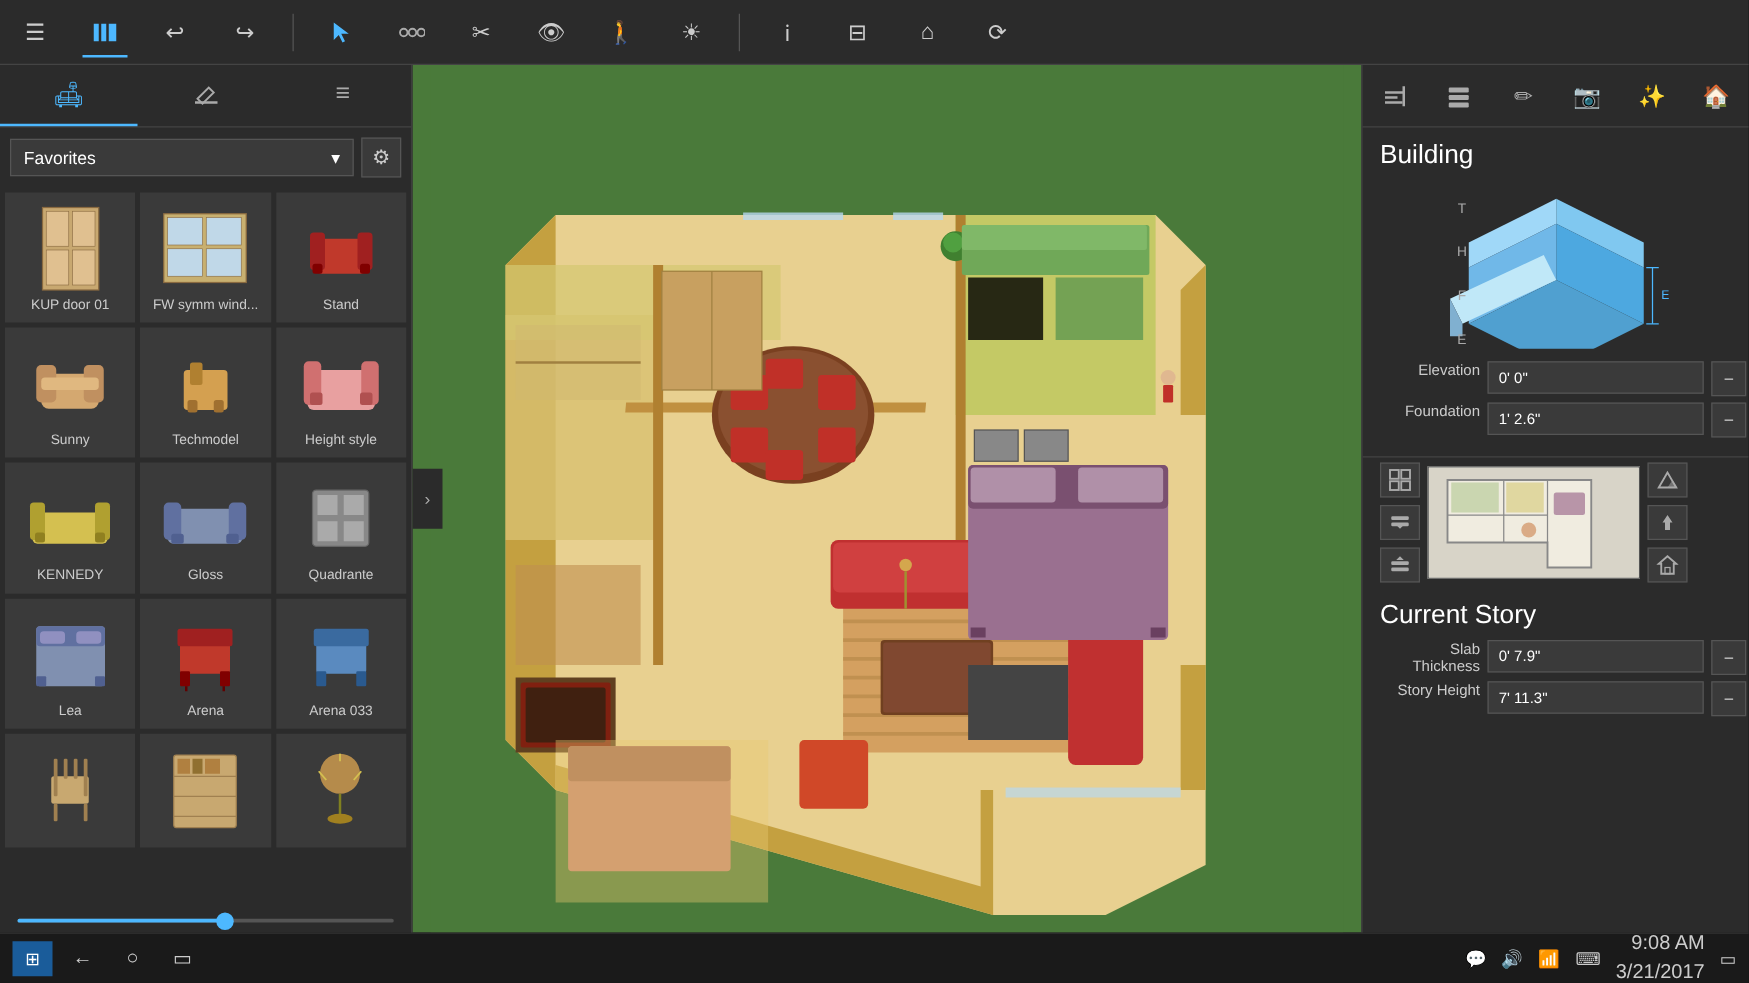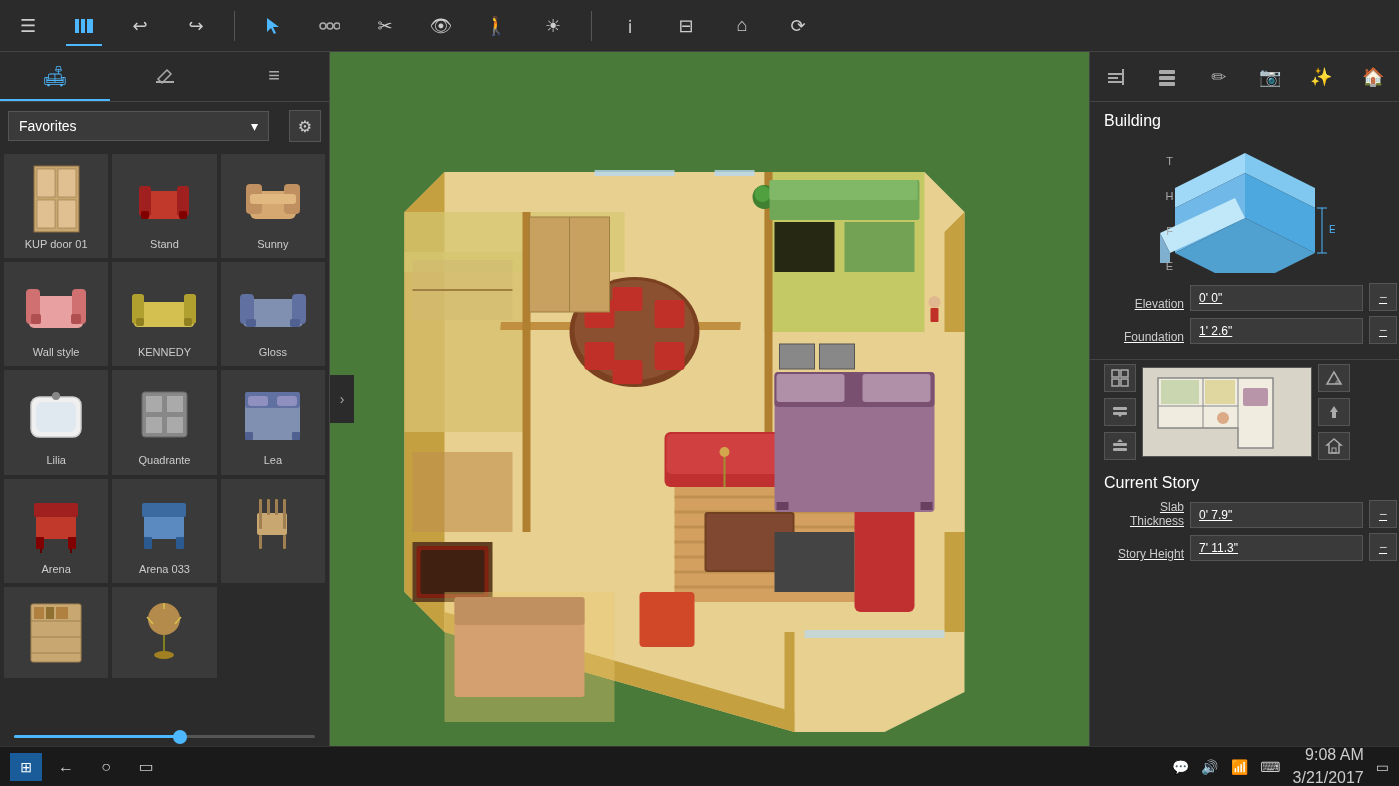--- a/index.html
+++ b/index.html
@@ -85,21 +85,21 @@
     .left-tab.active {
       color: #4db8ff;
       border-bottom: 2px solid #4db8ff;
     }
 
     
     .favorites-row {
       display: flex;
       align-items: center;
       padding: 8px;
-      gap: 20px;
+      gap: 6px;
     }
     .favorites-dropdown {
       flex: 1;
       background: #3a3a3a;
       border: 1px solid #555;
       color: #fff;
       padding: 6px 10px;
       display: flex;
       align-items: center;
       justify-content: space-between;
@@ -253,21 +253,21 @@
       color: #aaa;
       font-size: 18px;
     }
 
     
     .building-section {
       padding: 10px 14px;
       border-bottom: 1px solid #444;
     }
     .section-title {
-      font-size: 16px;
+      font-size: 21px;
       font-weight: 500;
       color: #fff;
       margin-bottom: 8px;
     }
 
     
     .building-preview {
       display: flex;
       justify-content: center;
       align-items: center;
@@ -286,24 +286,23 @@
       align-items: center;
     }
     .axis-label {
       font-size: 11px;
       color: #aaa;
     }
 
     
     .value-row {
       display: flex;
-      align-items: flex-end;
+      align-items: flex-start;
       margin: 5px 0;
       gap: 6px;
-      text-decoration: underline;
     }
     .value-label {
       font-size: 12px;
       color: #ccc;
       width: 80px;
       text-align: right;
       flex-shrink: 0;
     }
     .value-input {
       flex: 1;
@@ -487,20 +486,32 @@
             <rect x="5" y="2" width="45" height="66" fill="#c8a870" stroke="#8a6a40" stroke-width="1"></rect>
             <rect x="8" y="5" width="18" height="28" fill="#e0c090" stroke="#8a6a40" stroke-width="0.5"></rect>
             <rect x="8" y="36" width="18" height="28" fill="#e0c090" stroke="#8a6a40" stroke-width="0.5"></rect>
             <rect x="29" y="5" width="18" height="28" fill="#e0c090" stroke="#8a6a40" stroke-width="0.5"></rect>
             <rect x="29" y="36" width="18" height="28" fill="#e0c090" stroke="#8a6a40" stroke-width="0.5"></rect>
           </svg>
         </div>
         <div class="item-label">KUP door 01</div>
       </div>
 
+      <div class="grid-item">
+        <div class="item-preview">
+          <svg width="70" height="65" viewBox="0 0 70 65">
+            <rect x="2" y="5" width="66" height="55" fill="#c8b070" stroke="#8a6a40" stroke-width="1"></rect>
+            <rect x="5" y="8" width="28" height="22" fill="#c0d8e8" stroke="#8a6a40" stroke-width="0.5"></rect>
+            <rect x="5" y="33" width="28" height="22" fill="#c0d8e8" stroke="#8a6a40" stroke-width="0.5"></rect>
+            <rect x="36" y="8" width="28" height="22" fill="#c0d8e8" stroke="#8a6a40" stroke-width="0.5"></rect>
+            <rect x="36" y="33" width="28" height="22" fill="#c0d8e8" stroke="#8a6a40" stroke-width="0.5"></rect>
+          </svg>
+        </div>
+        <div class="item-label">FW symm wind...</div>
+      </div>
 
 
 
       <div class="grid-item">
         <div class="item-preview">
           <svg width="70" height="65" viewBox="0 0 70 65">
             <rect x="15" y="25" width="40" height="28" rx="4" fill="#c0392b"></rect>
             <rect x="10" y="20" width="12" height="30" rx="3" fill="#a02020"></rect>
             <rect x="48" y="20" width="12" height="30" rx="3" fill="#a02020"></rect>
             <rect x="12" y="45" width="8" height="8" rx="2" fill="#800000"></rect>
@@ -515,32 +526,43 @@
           <svg width="70" height="65" viewBox="0 0 70 65">
             <rect x="12" y="25" width="46" height="28" rx="6" fill="#d4a870"></rect>
             <rect x="8" y="18" width="16" height="30" rx="4" fill="#c09060"></rect>
             <rect x="46" y="18" width="16" height="30" rx="4" fill="#c09060"></rect>
             <rect x="12" y="28" width="46" height="10" rx="3" fill="#e0b880"></rect>
           </svg>
         </div>
         <div class="item-label">Sunny</div>
       </div>
 
+      <div class="grid-item">
+        <div class="item-preview">
+          <svg width="65" height="65" viewBox="0 0 65 65">
+            <rect x="15" y="22" width="35" height="32" rx="3" fill="#d4a050"></rect>
+            <rect x="20" y="16" width="10" height="18" rx="2" fill="#b08030"></rect>
+            <rect x="18" y="46" width="8" height="10" rx="2" fill="#a07030"></rect>
+            <rect x="39" y="46" width="8" height="10" rx="2" fill="#a07030"></rect>
+          </svg>
+        </div>
+        <div class="item-label">Techmodel</div>
+      </div>
 
       <div class="grid-item">
         <div class="item-preview">
           <svg width="70" height="65" viewBox="0 0 70 65">
             <rect x="8" y="22" width="54" height="32" rx="5" fill="#e8a0a0"></rect>
             <rect x="5" y="15" width="14" height="35" rx="4" fill="#d07070"></rect>
             <rect x="51" y="15" width="14" height="35" rx="4" fill="#d07070"></rect>
             <rect x="10" y="40" width="10" height="10" rx="2" fill="#b05050"></rect>
             <rect x="50" y="40" width="10" height="10" rx="2" fill="#b05050"></rect>
           </svg>
         </div>
-        <div class="item-label">Wall style</div>
+        <div class="item-label">Height style</div>
       </div>
 
       <div class="grid-item">
         <div class="item-preview">
           <svg width="70" height="65" viewBox="0 0 70 65">
             <rect x="5" y="28" width="60" height="25" rx="4" fill="#d4c050"></rect>
             <rect x="3" y="20" width="12" height="30" rx="3" fill="#b0a030"></rect>
             <rect x="55" y="20" width="12" height="30" rx="3" fill="#b0a030"></rect>
             <rect x="7" y="44" width="8" height="8" rx="2" fill="#908020"></rect>
             <rect x="55" y="44" width="8" height="8" rx="2" fill="#908020"></rect>
@@ -555,30 +577,20 @@
             <rect x="5" y="25" width="60" height="28" rx="5" fill="#8090b0"></rect>
             <rect x="2" y="20" width="14" height="30" rx="4" fill="#6070a0"></rect>
             <rect x="54" y="20" width="14" height="30" rx="4" fill="#6070a0"></rect>
             <rect x="8" y="45" width="10" height="8" rx="2" fill="#506090"></rect>
             <rect x="52" y="45" width="10" height="8" rx="2" fill="#506090"></rect>
           </svg>
         </div>
         <div class="item-label">Gloss</div>
       </div>
 
-      <div class="grid-item">
-        <div class="item-preview">
-          <svg width="60" height="65" viewBox="0 0 60 65">
-            <rect x="5" y="15" width="50" height="40" rx="8" fill="#f0f0f0" stroke="#ccc" stroke-width="1.5"></rect>
-            <rect x="10" y="20" width="40" height="30" rx="6" fill="#e0e8f0"></rect>
-            <circle cx="30" cy="14" r="4" fill="#888"></circle>
-          </svg>
-        </div>
-        <div class="item-label">Lilia</div>
-      </div>
 
       <div class="grid-item">
         <div class="item-preview">
           <svg width="65" height="65" viewBox="0 0 65 65">
             <rect x="10" y="10" width="45" height="45" rx="3" fill="#888" stroke="#666" stroke-width="1"></rect>
             <rect x="14" y="14" width="16" height="16" fill="#aaa"></rect>
             <rect x="35" y="14" width="16" height="16" fill="#aaa"></rect>
             <rect x="14" y="35" width="16" height="16" fill="#aaa"></rect>
             <rect x="35" y="35" width="16" height="16" fill="#aaa"></rect>
           </svg>

